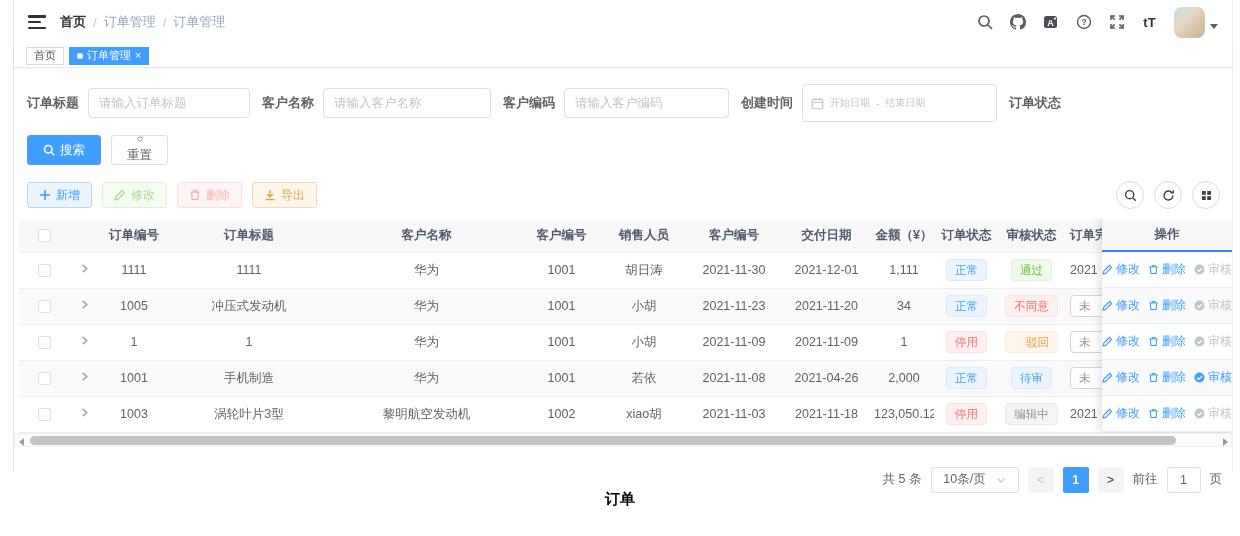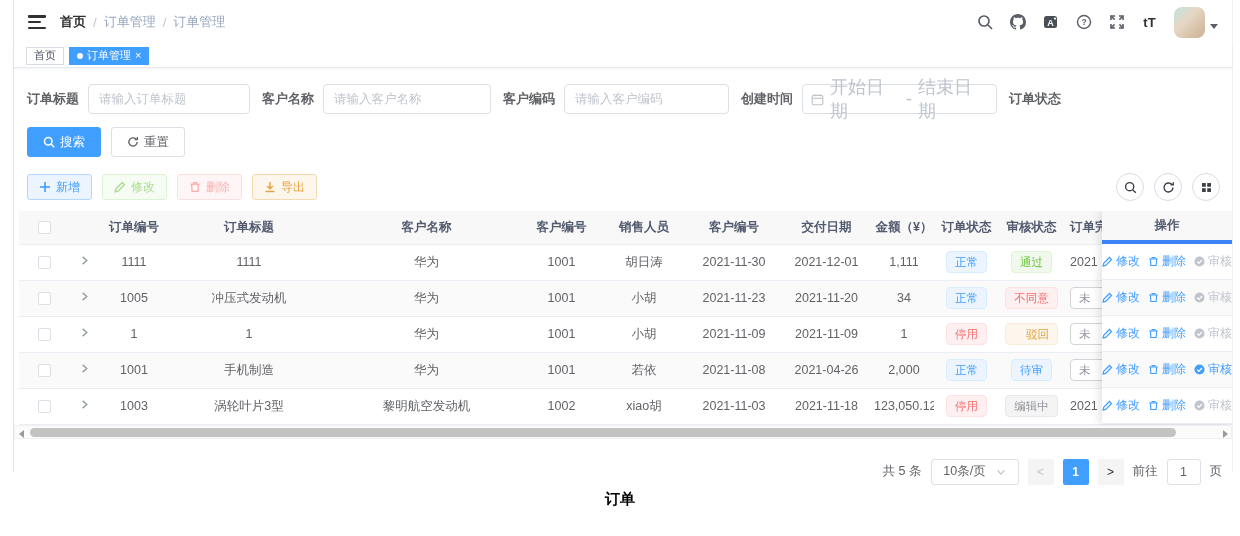--- a/index.html
+++ b/index.html
@@ -35,35 +35,35 @@
   .tag-dot { width:6px; height:6px; border-radius:50%; background:#fff; display:inline-block; }
   .tag-close { font-size:11px; line-height:1; }
 
   
   .filters { display:flex; align-items:center; padding:16px 12px 0 13px; }
   .f-item { display:flex; align-items:center; margin-right:12px; }
   .f-label { font-size:13px; font-weight:bold; color:#606266; margin-right:9px; white-space:nowrap; }
   .inp { height:30px; border:1px solid #dcdfe6; border-radius:4px; background:#fff; font-size:12.5px;
     padding:0 10px; color:#1d4ed8; outline:none; }
   .inp::placeholder { color:#bfc4cc; }
-  .date-range { height:30px; border:1px solid #dcdfe6; border-radius:4px; display:flex; align-items:center;
-    padding:0 8px; color:#bfc4cc; font-size:18px; gap:6px; cursor:pointer; }
+  .date-range { height:38px; border:1px solid #dcdfe6; border-radius:4px; display:flex; align-items:center;
+    padding:0 8px; color:#bfc4cc; font-size:10px; gap:6px; cursor:pointer; }
   .date-range svg { width:13px; height:13px; flex:none; }
   .range-sep { color:#bfc4cc; }
   .select { height:30px; border:1px solid #dcdfe6; border-radius:4px; display:flex; align-items:center;
     padding:0 8px 0 10px; font-size:12.5px; color:#bfc4cc; cursor:pointer; justify-content:space-between; }
   .select svg { width:11px; height:11px; color:#c0c4cc; }
 
   
   .btn-row { display:flex; align-items:center; gap:10px; padding:13px 12px 0 13px; }
   .btn { display:inline-flex; align-items:center; justify-content:center; gap:5px; border-radius:3px;
     font-size:12.5px; cursor:pointer; white-space:nowrap; border:1px solid transparent; }
   .btn svg { width:12px; height:12px; }
   .btn-primary { background:#409eff; border-color:#409eff; color:#fff; height:30px; padding:1px 15px; }
-  .btn-default { background:#fff; border-color:#dcdfe6; color:#606266; height:30px; padding:0 15px; }
+  .btn-default { background:#fff; border-color:#dcdfe6; color:#606266; height:30px; padding:0 15px;flex-direction:column; }
   .actions-row { display:flex; align-items:center; gap:10px; padding:16px 12px 0 13px; }
   .btn-mini { height:26px; padding:0 11px; font-size:12px;text-align:right; }
   .btn-plain-primary { background:#ecf5ff; border-color:#b3d8ff; color:#409eff; }
   .btn-plain-success { background:#f0f9eb; border-color:#c2e7b0; color:#67c23a; }
   .btn-plain-danger  { background:#fef0f0; border-color:#fbc4c4; color:#f56c6c; }
   .btn-plain-warning { background:#fdf6ec; border-color:#f5dab1; color:#e6a23c; }
   .btn.disabled { opacity:.55; cursor:not-allowed; }
   .toolbar-spacer { flex:1; }
   .circle-btn { width:28px; height:28px; border-radius:50%; border:1px solid #d9dce1; background:#fff;
     display:flex; align-items:center; justify-content:center; color:#3a3f45; cursor:pointer; }
@@ -85,21 +85,21 @@
   .el-tag { display:inline-block; height:22px; line-height:20px; padding:0 8px; border-radius:4px;
     font-size:11.5px; border:1px solid; }
   .tag-primary { background:#ecf5ff; border-color:#d9ecff; color:#409eff; }
   .tag-success { background:#f0f9eb; border-color:#e1f3d8; color:#67c23a; }
   .tag-danger  { background:#fef0f0; border-color:#fde2e2; color:#f56c6c; }
   .tag-warning { background:#fdf6ec; border-color:#faecd8; color:#e6a23c;padding-left:20px; }
   .tag-info    { background:#f4f4f5; border-color:#e9e9eb; color:#909399; }
   .tag-plain   { background:#fff; border-color:#d3d4d6; color:#909399; padding-right:34px; }
 
   .fixed-ops { position:absolute; top:0; right:0; width:130px; box-shadow:-3px 0 8px rgba(0,0,0,.11); background:#fff; }
-  .fo-header { height:33px; background:#f8f8f9; border-bottom:4px solid #3b82f6; display:flex;
+  .fo-header { height:33px; background:#f8f8f9; border-bottom:2px solid #3b82f6; display:flex;
     align-items:center; justify-content:center; font-size:12.5px; font-weight:bold; color:#515a6e; }
   .fo-row { height:36px; border-bottom:1px solid #ebeef5; display:flex; align-items:center;
     justify-content:center; gap:8px; background:#fff; }
   .fo-row.striped { background:#fafafa; }
   .op-link { display:inline-flex; align-items:center; gap:3px; color:#409eff; font-size:12px; cursor:pointer; }
   .op-link svg { width:11px; height:11px; }
   .op-link.disabled { color:#c0c4cc; cursor:not-allowed; }
 
   
   .hscroll { position:relative; width:1218px; height:14px; background:#fbfbfb; border:1px solid #f0f0f0; }

